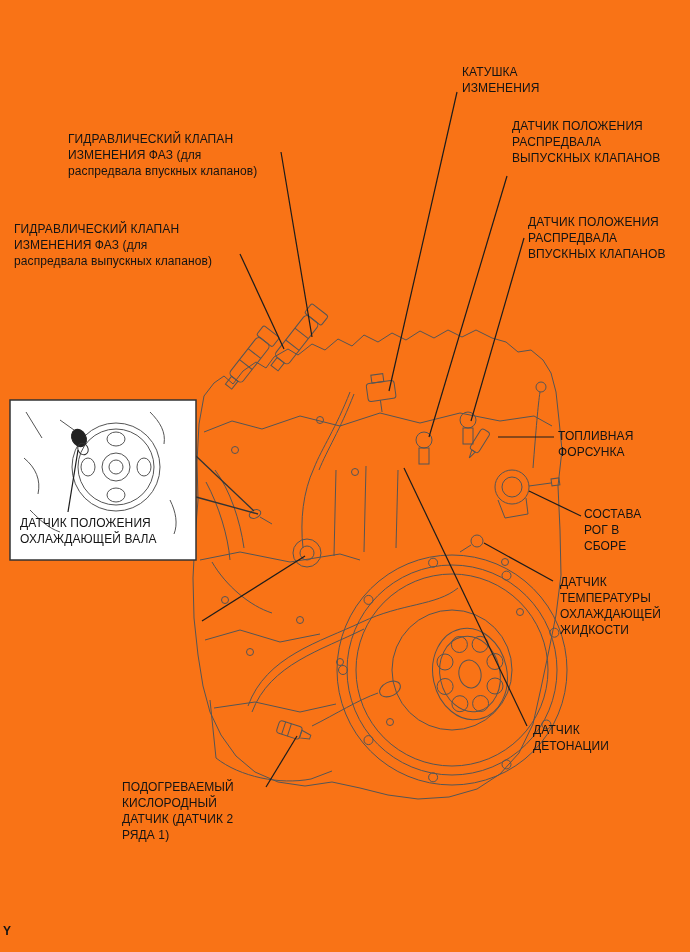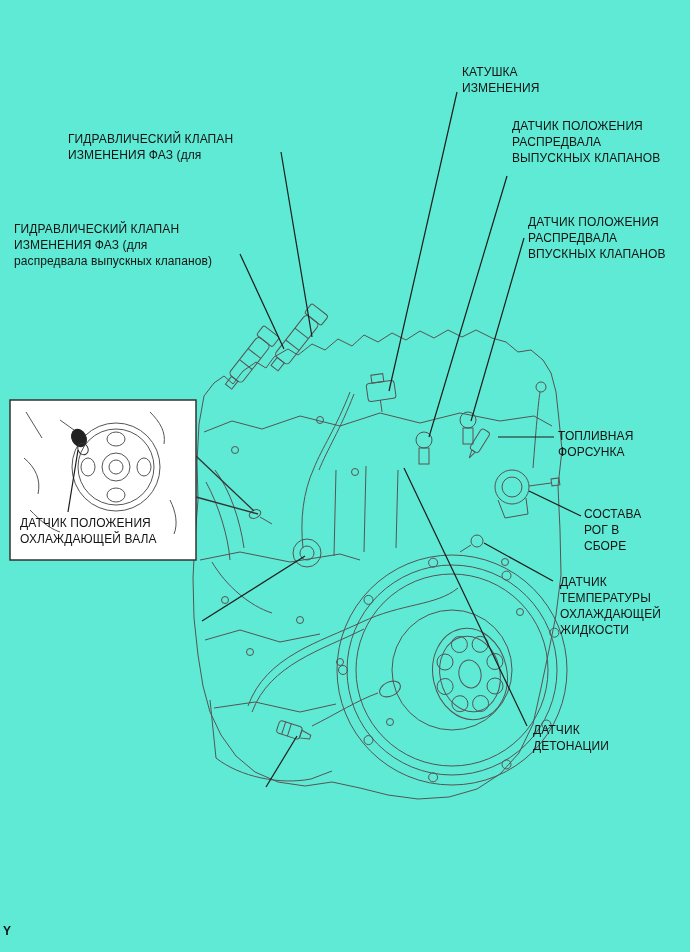--- a/index.html
+++ b/index.html
@@ -1,17 +1,17 @@
 <!DOCTYPE html>
 <html><head>
 <meta charset="utf-8">
 <style>
   html,body{margin:0;padding:0;background:#fff;}
   .stage{
-    position:relative;width:690px;height:952px;background:#5eead4;
+    position:relative;width:690px;height:952px;background:#f97316;
     font-family:"Liberation Sans",sans-serif;overflow:hidden;color:#111;
   }
   .stage svg{position:absolute;left:0;top:0;}
   .lbl{
     position:absolute;font-size:12px;line-height:16px;color:#141414;
     white-space:nowrap;letter-spacing:.1px;
   }
   .corner-mark{
     position:absolute;left:3px;top:924px;font-size:12px;font-weight:bold;color:#141414;
   }
@@ -215,20 +215,21 @@
 
   <div class="lbl" style="left:512px;top:118px">
     <div>ДАТЧИК ПОЛОЖЕНИЯ</div>
     <div>РАСПРЕДВАЛА</div>
     <div>ВЫПУСКНЫХ КЛАПАНОВ</div>
   </div>
 
   <div class="lbl" style="left:68px;top:131px">
     <div>ГИДРАВЛИЧЕСКИЙ КЛАПАН</div>
     <div>ИЗМЕНЕНИЯ ФАЗ (для</div>
+    <div>распредвала впускных клапанов)</div>
   </div>
 
   <div class="lbl" style="left:14px;top:221px">
     <div>ГИДРАВЛИЧЕСКИЙ КЛАПАН</div>
     <div>ИЗМЕНЕНИЯ ФАЗ (для</div>
     <div>распредвала выпускных клапанов)</div>
   </div>
 
   <div class="lbl" style="left:528px;top:214px">
     <div>ДАТЧИК ПОЛОЖЕНИЯ</div>
@@ -258,16 +259,22 @@
     <div>ДАТЧИК ПОЛОЖЕНИЯ</div>
     <div>ОХЛАЖДАЮЩЕЙ ВАЛА</div>
   </div>
 
 
   <div class="lbl" style="left:533px;top:722px">
     <div>ДАТЧИК</div>
     <div>ДЕТОНАЦИИ</div>
   </div>
 
+  <div class="lbl" style="left:122px;top:779px">
+    <div>ПОДОГРЕВАЕМЫЙ</div>
+    <div>КИСЛОРОДНЫЙ</div>
+    <div>ДАТЧИК (ДАТЧИК 2</div>
+    <div>РЯДА 1)</div>
+  </div>
 
   <div class="corner-mark">Y</div>
 
 </div>
 
 </body></html>

